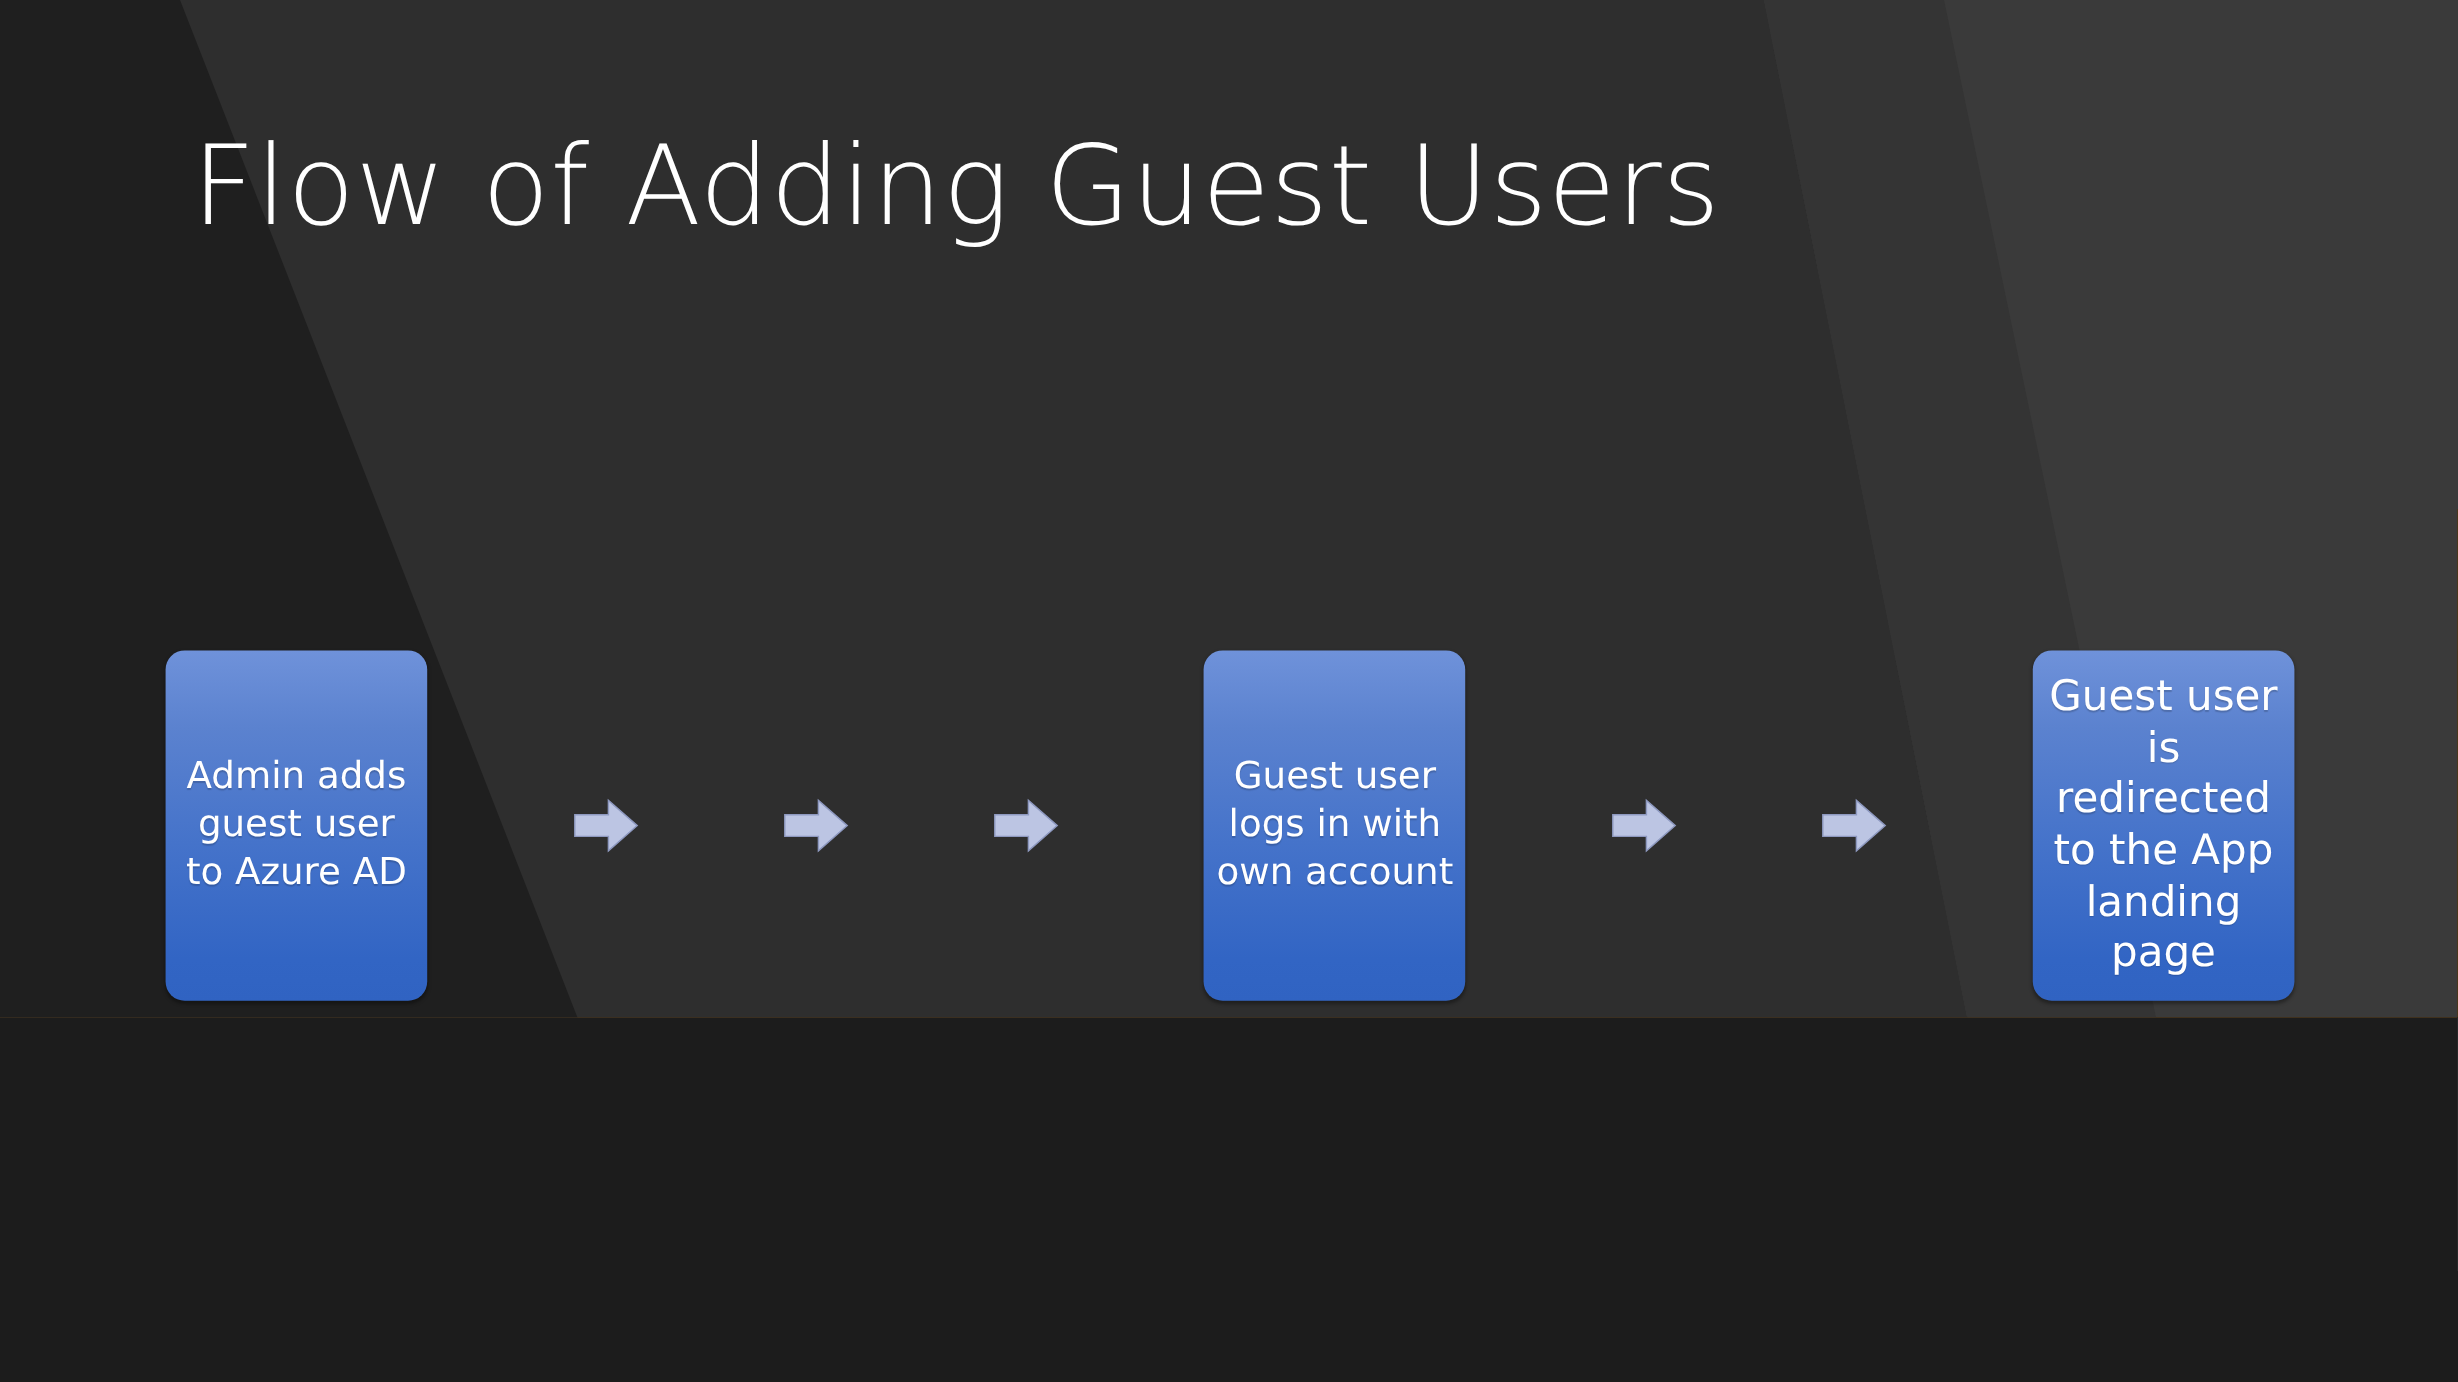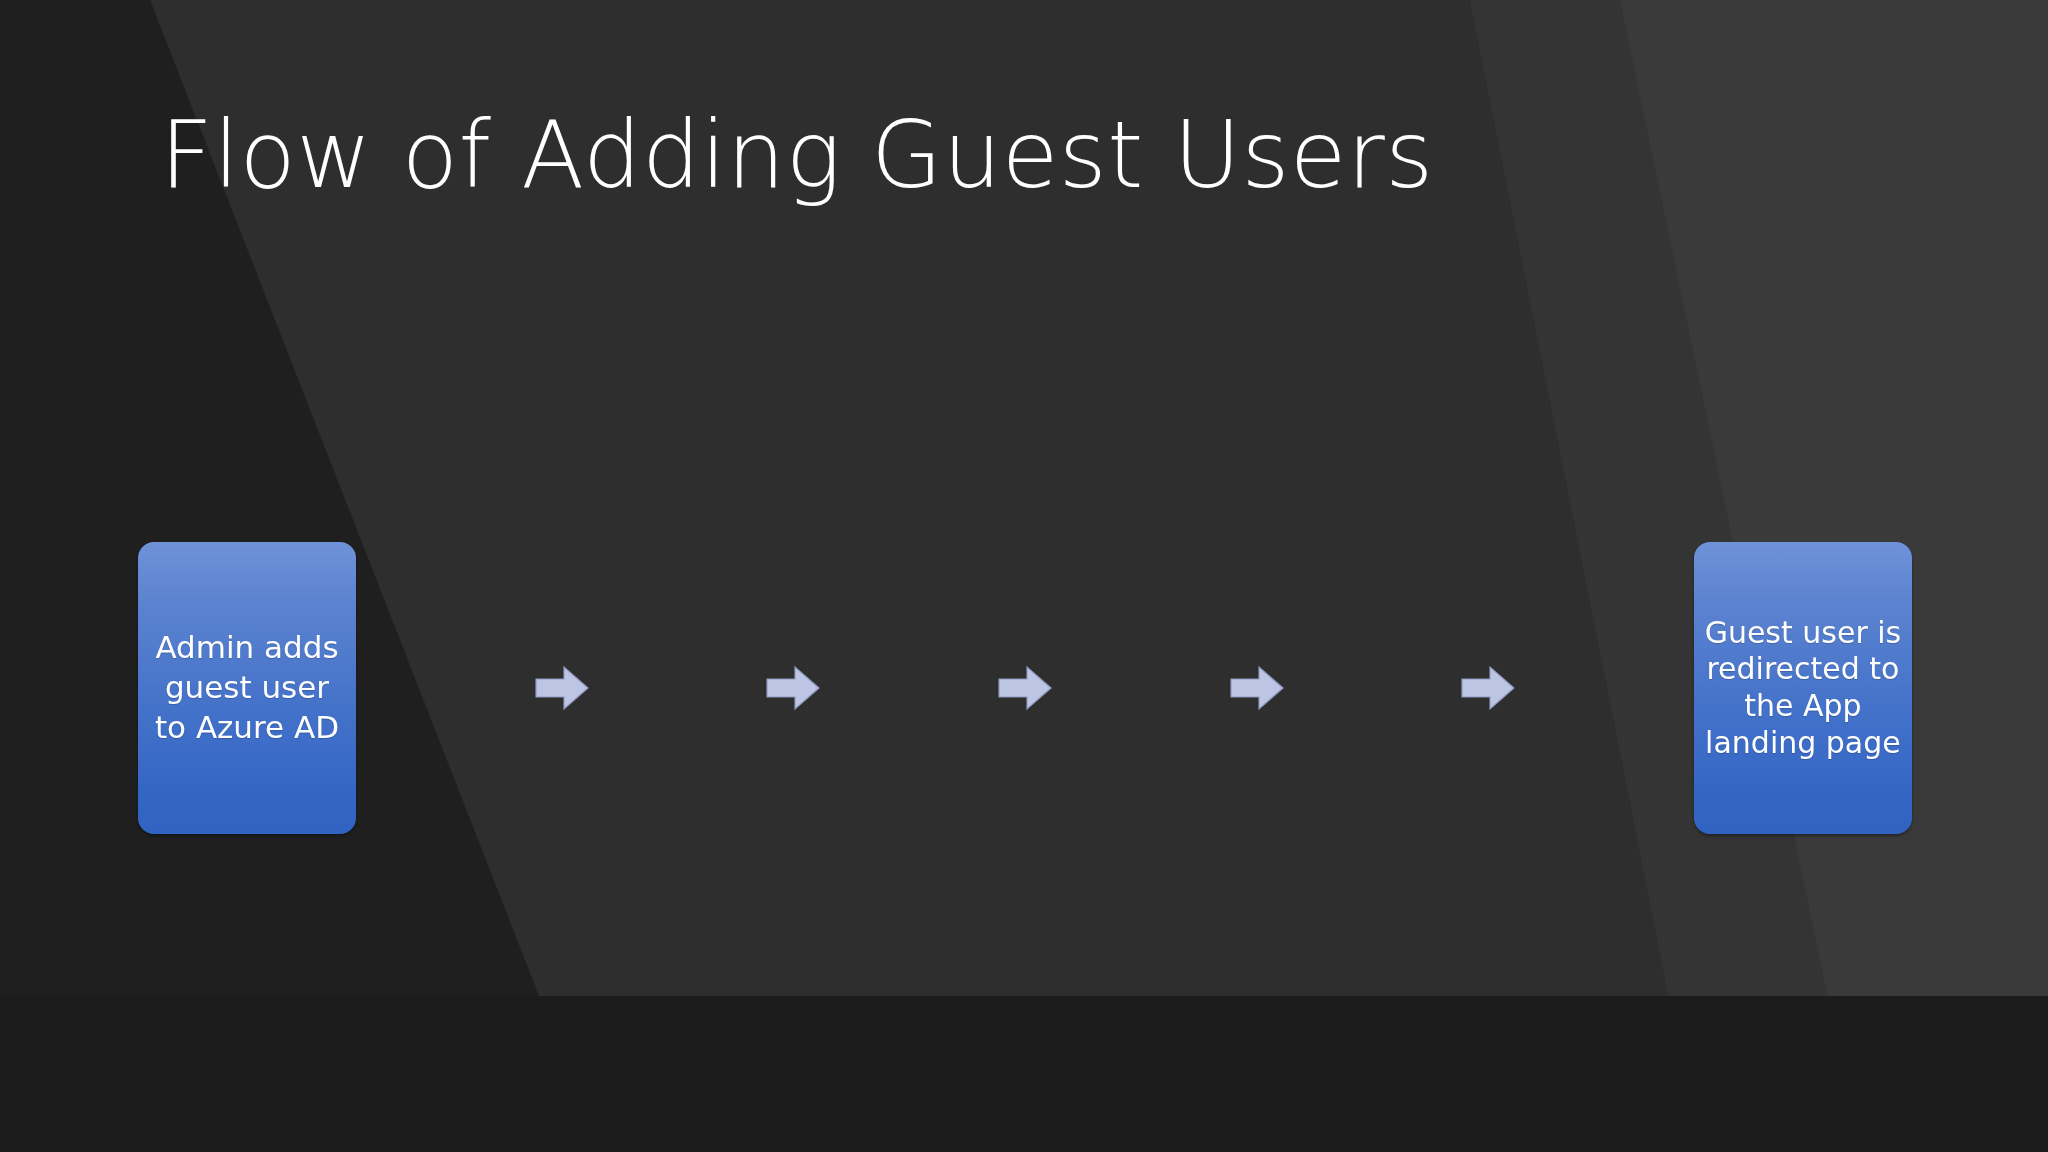--- a/index.html
+++ b/index.html
@@ -6,21 +6,21 @@
     margin: 0;
     padding: 0;
     background: #1c1c1c;
   }
   body {
     font-family: "Liberation Sans", sans-serif;
   }
   #slide {
     position: relative;
     width: 2048px;
-    height: 996px;
+    height: 848px;
     overflow: hidden;
     background: #a16207;
   }
   
   .bg-layer {
     position: absolute;
     inset: 0;
     width: 100%;
     height: 100%;
   }
@@ -69,21 +69,21 @@
     font-size: 31px;
     line-height: 1.28;
     text-align: center;
     box-shadow: 0 2px 3px rgba(0,0,0,0.35);
   }
   .node .label {
     display: block;
     width: 100%;
     text-shadow: 0 1px 1px rgba(0,0,0,0.18);
   }
-  .node.compact .label { font-size: 30px; line-height: 1.22; text-align: center; }
+  .node.compact .label { font-size: 35px; line-height: 1.22; text-align: center; }
 
   
   .node::before {
     content: "";
     position: absolute;
     left: 0; top: 0;
     width: 100%; height: 100%;
     border-radius: 16px;
     background: rgba(0,0,0,0.45);
     transform: skewX(-38deg) translate(-60px, 0) scaleY(1.0);
@@ -138,20 +138,23 @@
       </svg>
     </div>
 
 
     <div class="arrow">
       <svg width="52" height="42" viewBox="0 0 52 42">
         <polygon points="0,12 28,12 28,0 52,21 28,42 28,30 0,30" fill="#bcc5e3" stroke="#8e99c0" stroke-width="1.2"></polygon>
       </svg>
     </div>
 
+    <div class="node">
+      <span class="label">Guest user logs in with own account</span>
+    </div>
 
     <div class="arrow">
       <svg width="52" height="42" viewBox="0 0 52 42">
         <polygon points="0,12 28,12 28,0 52,21 28,42 28,30 0,30" fill="#bcc5e3" stroke="#8e99c0" stroke-width="1.2"></polygon>
       </svg>
     </div>
 
 
     <div class="arrow">
       <svg width="52" height="42" viewBox="0 0 52 42">

